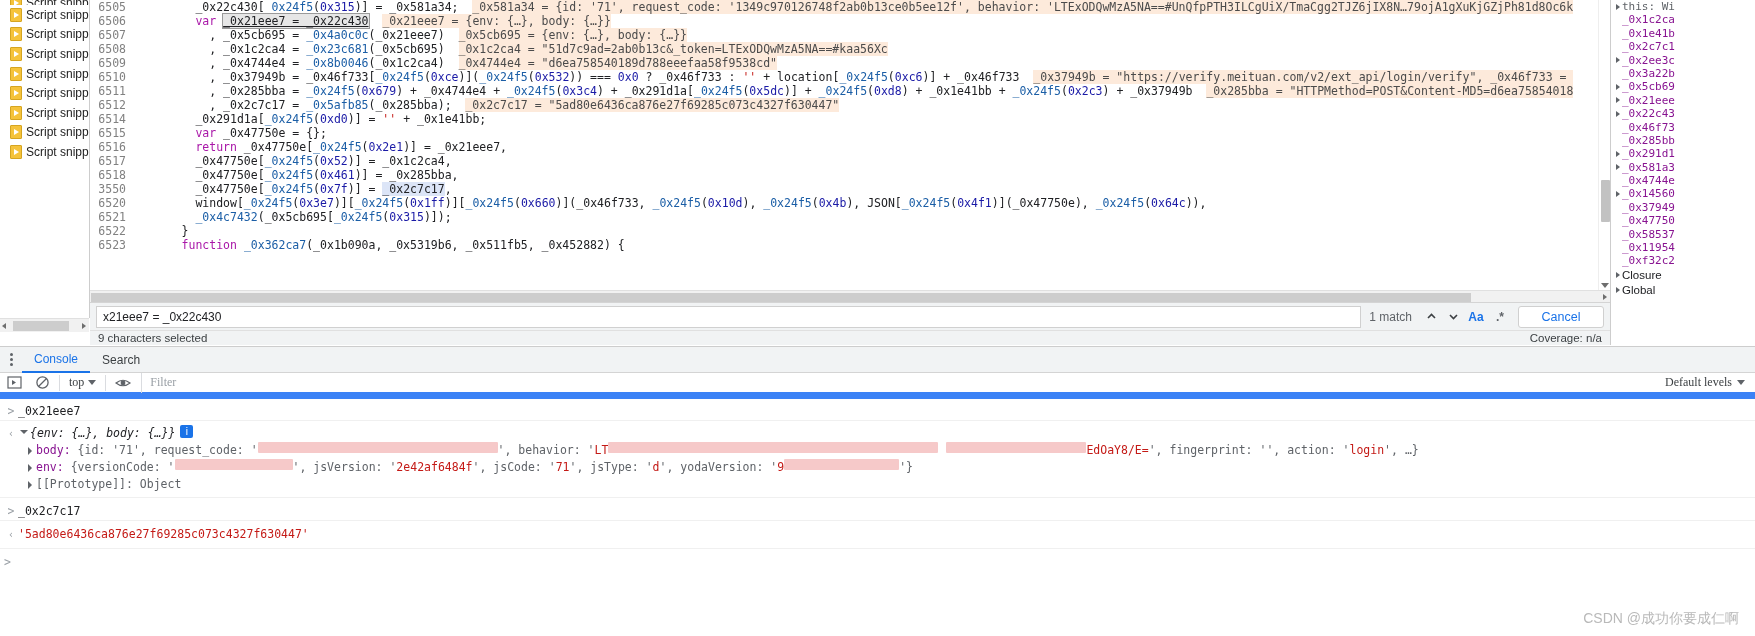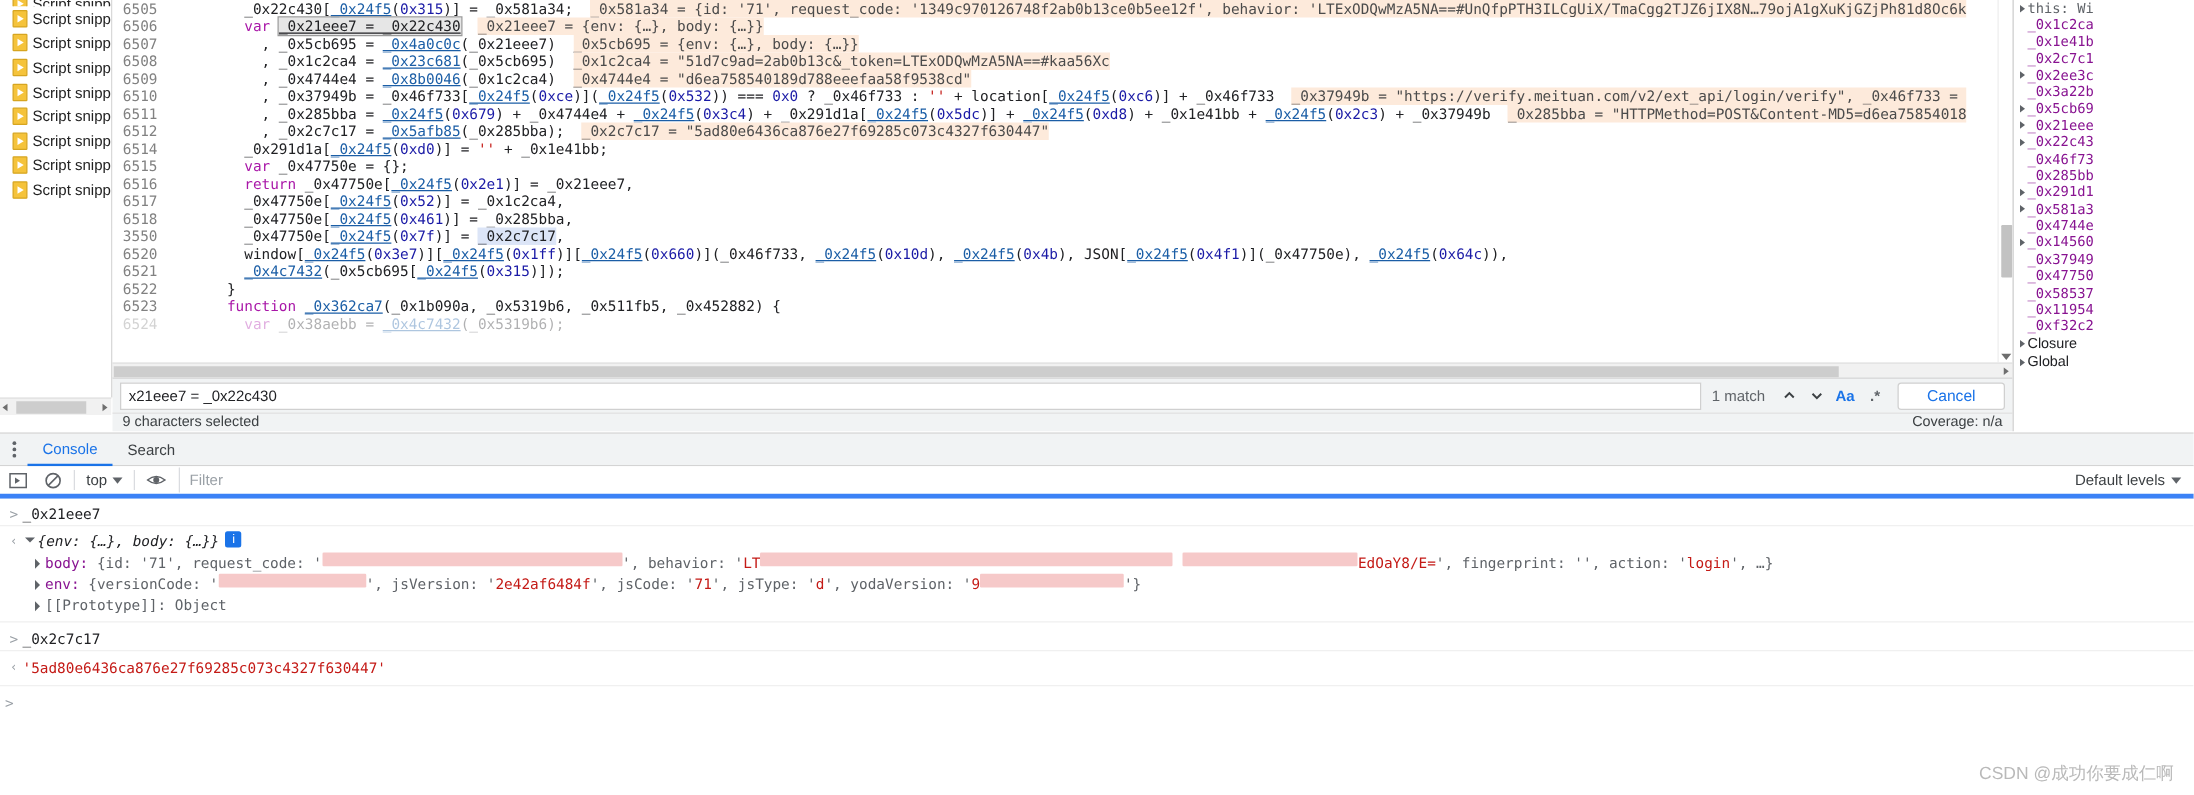--- a/index.html
+++ b/index.html
@@ -55,21 +55,21 @@
   .gutter {
     width: 44px; flex: 0 0 44px; text-align: right; padding-right: 8px;
     color: #818181; background: #fff; user-select: none;
   }
   .codetext { padding-left: 6px; color: #202124; }
   .code-line.current { background: #e8f0fe; }
   .code-line.current .gutter { background: #4280f4; color: #fff; font-weight: 500; }
   .kw   { color: #a917a8; }
   .num  { color: #1a1aa6; }
   .str  { color: #c41a16; }
-  .fn   { color: #1b5ea6; text-decoration: underline; }
+  .fn   { color: #1b5ea6; }
   .infl { background: #fdeadb; color: #4b4b4b; }
   .sel  { background: #c6dafc; }
   .boxsel { outline: 1px solid #9a9a9a; background: #e6e6e6; text-decoration: underline; }
   .tok-hl { background: #dce5f7; }
 
   
   #editor-vscroll {
     position: absolute; right: 0; top: 0; width: 12px; height: 290px;
     background: #fff; border-left: 1px solid #eee;
   }
@@ -194,22 +194,22 @@
   }
   #drawer-kebab i { width: 3px; height: 3px; border-radius: 50%; background: #5f6368; display: block; }
   .drawer-tab {
     height: 26px; padding: 0 12px; display: flex; align-items: center;
     font-size: 12px; color: #3c4043;
   }
   .drawer-tab.active { color: #1a73e8; border-bottom: 2px solid #1a73e8; }
 
   #console-toolbar {
     position: absolute; left: 0; top: 26px; width: 1755px; height: 26px;
-    background: #fff; border-bottom: 4px solid #3b82f6;
-    display: flex; align-items: center; gap: 0px;
+    background: #fff; border-bottom: 7px solid #3b82f6;
+    display: flex; align-items: center; gap: 0px; font-family: Liberation Serif, serif;
   }
   .ctb-btn {
     width: 28px; height: 26px; display: flex; align-items: center; justify-content: center;
     color: #5f6368;
   }
   .ctb-sep { width: 1px; height: 16px; background: #dadce0; margin: 0 3px; }
   #ctx-select {
     height: 20px; display: flex; align-items: center; gap: 4px;
     padding: 0 6px; font-size: 12px; color: #3c4043;
   }
@@ -413,24 +413,20 @@
     <div class="code-line">
       <span class="gutter">6522</span>
       <span class="codetext">      }</span>
     </div>
 
     <div class="code-line">
       <span class="gutter">6523</span>
       <span class="codetext">      <span class="kw">function</span> <span class="fn">_0x362ca7</span>(_0x1b090a, _0x5319b6, _0x511fb5, _0x452882) {</span>
     </div>
 
-    <div class="code-line" style="opacity:.35">
-      <span class="gutter">6524</span>
-      <span class="codetext">        <span class="kw">var</span> _0x38aebb = <span class="fn">_0x4c7432</span>(_0x5319b6);</span>
-    </div>
 
     <div id="editor-vscroll">
       <div id="editor-vthumb"></div>
       <span class="arrow-dn"></span>
     </div>
   </div>
 
   <div id="editor-hscroll">
     <span class="hs-arrow-l"></span>
     <div id="editor-hthumb"></div>

